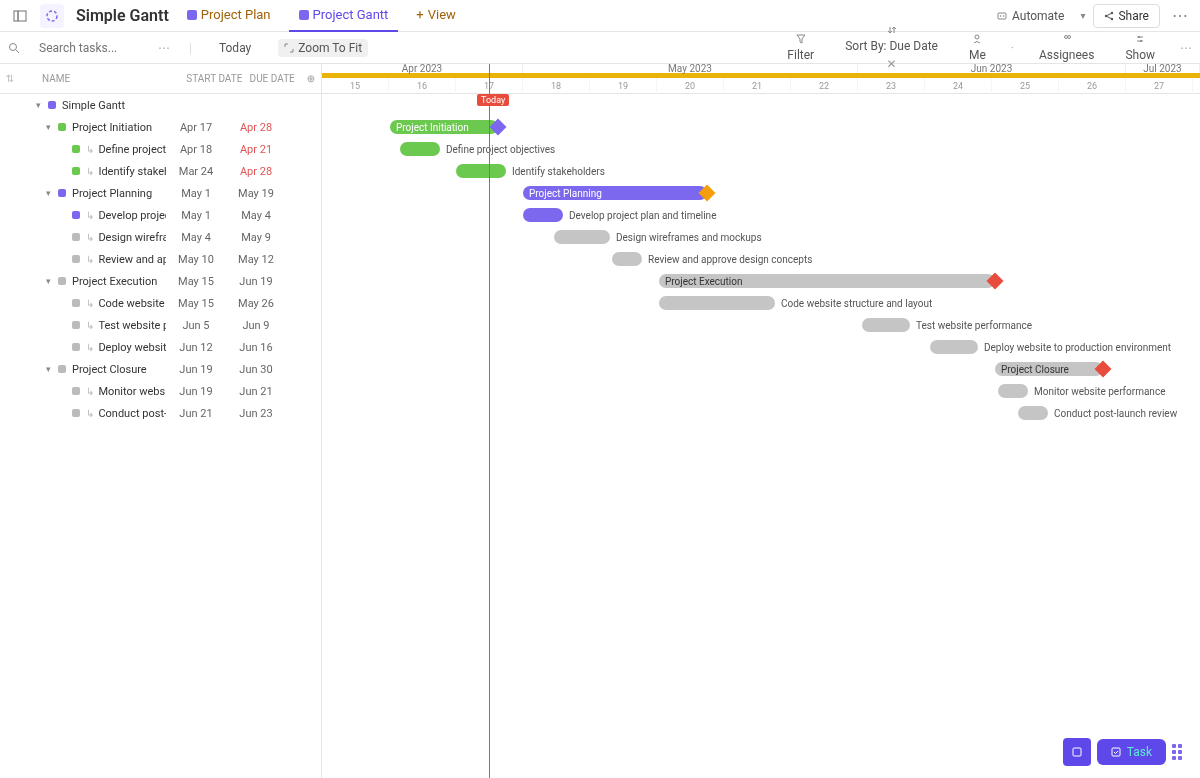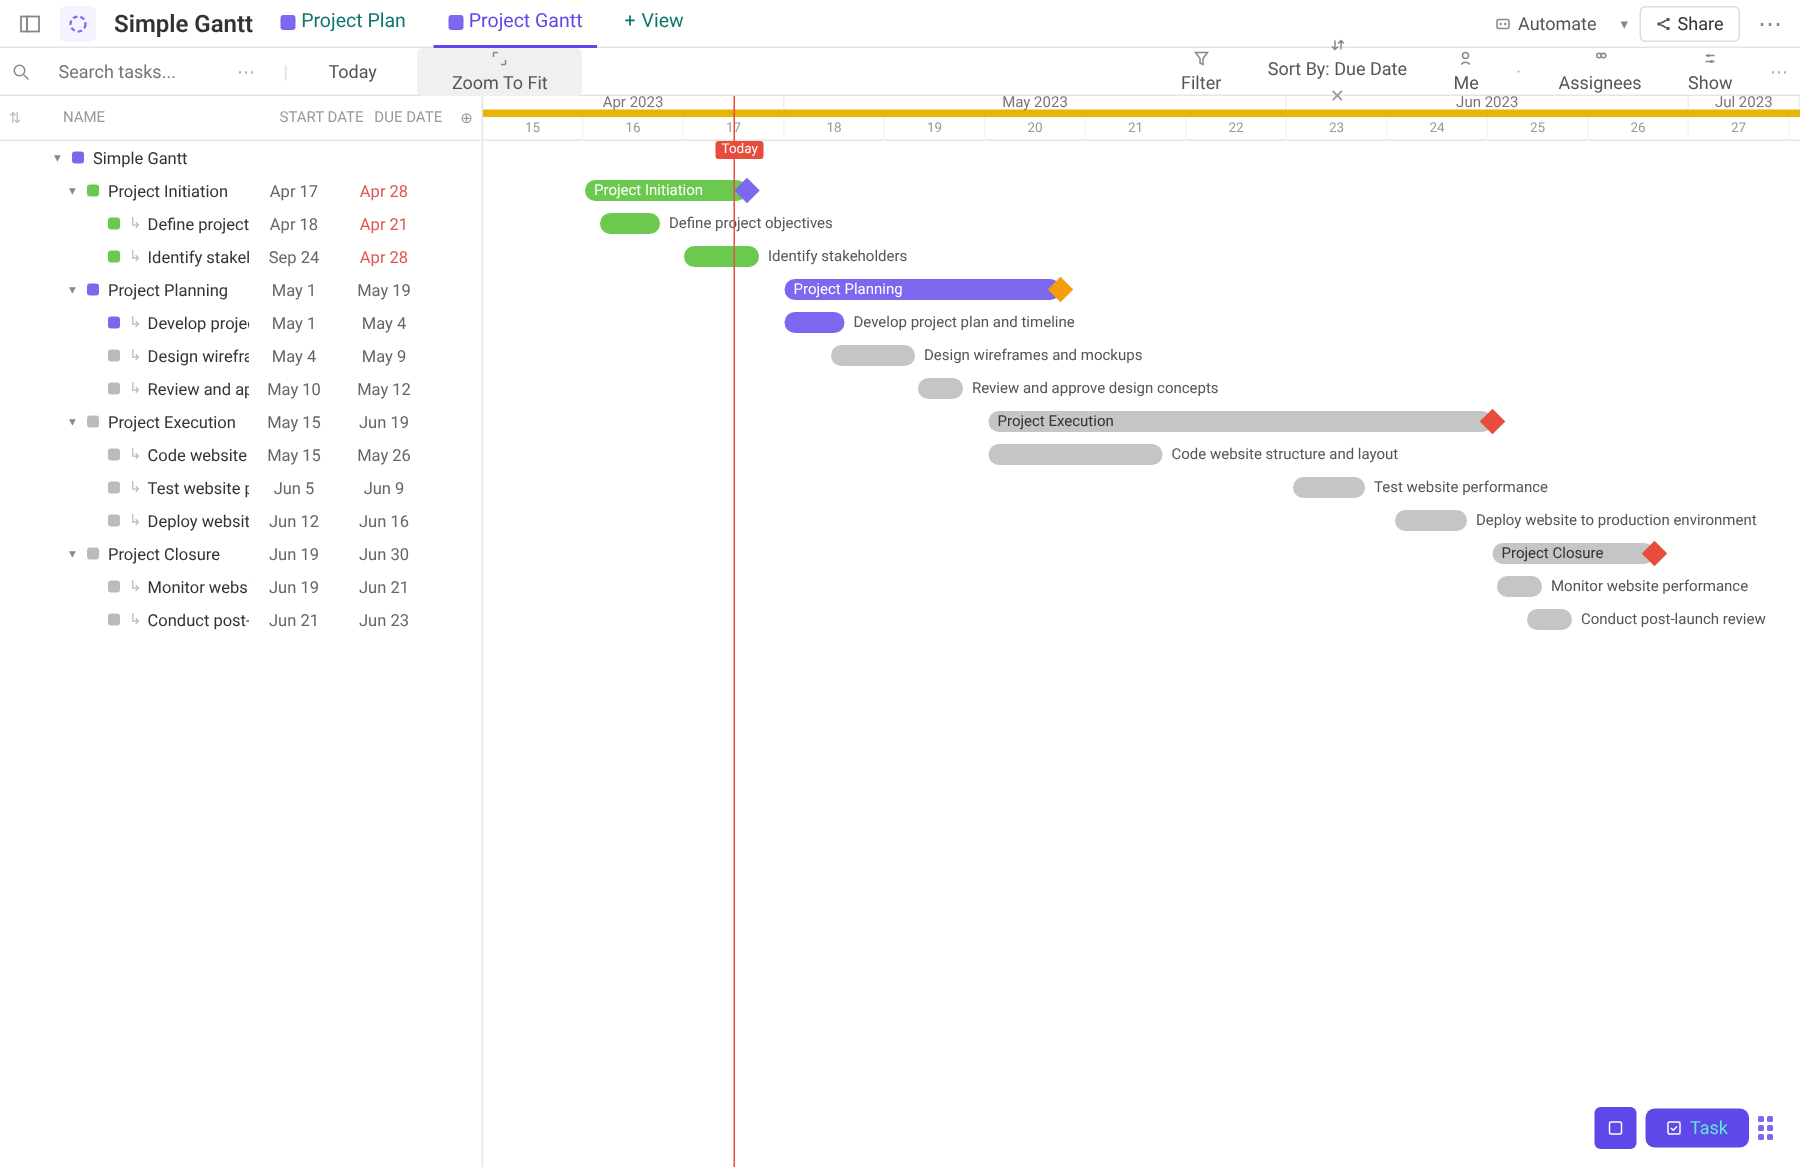--- a/index.html
+++ b/index.html
@@ -1,31 +1,31 @@
 <!DOCTYPE html>
 <html><head>
 <meta charset="utf-8">
 <style>
 * { margin: 0; padding: 0; box-sizing: border-box; font-family: -apple-system, BlinkMacSystemFont, "Segoe UI", Roboto, sans-serif; }
 body { width: 1200px; height: 778px; background: #fff; overflow: hidden; position: relative; }
 
 .top-bar { height: 32px; display: flex; align-items: center; padding: 0 8px; border-bottom: 1px solid #e5e5e5; gap: 8px; }
 .icon-btn { width: 24px; height: 24px; display: flex; align-items: center; justify-content: center; cursor: pointer; border-radius: 4px; }
 .app-title { font-weight: 600; font-size: 16px; color: #333; margin-left: 4px; }
-.tab { padding: 8px 10px; font-size: 13px; color: #0f766e; display: flex; align-items: center; gap: 4px; cursor: pointer; border-bottom: 2px solid transparent; }
+.tab { padding: 8px 10px; font-size: 13px; color: #a16207; display: flex; align-items: center; gap: 4px; cursor: pointer; border-bottom: 2px solid transparent; }
 .tab.active { color: #5f48ea; border-bottom-color: #5f48ea; }
 .tab-icon { width: 10px; height: 10px; background: #7b68ee; border-radius: 2px; }
 .spacer { flex: 1; }
 .automate-badge { display: flex; align-items: center; gap: 4px; font-size: 12px; color: #555; padding: 4px 8px; cursor: pointer; }
 .share-btn { font-size: 12px; padding: 4px 10px; border: 1px solid #ddd; border-radius: 4px; cursor: pointer; color: #333; display: flex; align-items: center; gap: 4px; }
 
 .toolbar { height: 32px; display: flex; align-items: center; padding: 0 8px; border-bottom: 1px solid #e5e5e5; gap: 19px; font-size: 12px; color: #555; }
 .search-input { border: none; outline: none; font-size: 12px; color: #555; width: 100px; }
 .today-btn { padding: 2px 8px; border-radius: 4px; cursor: pointer; }
-.zoom-chip { padding: 2px 23px; background: #f0f0f0; border-radius: 4px; display: flex; align-items: center; gap: 4px; flex-direction: column; }
+.zoom-chip { padding: 2px 6px; background: #f0f0f0; border-radius: 4px; display: flex; align-items: center; gap: 4px; }
 .filter-item { display: flex; align-items: center; gap: 4px; cursor: pointer; padding: 2px 6px; flex-direction: column; }
 .close-x { color: #999; cursor: pointer; }
 
 .content { display: flex; height: calc(100% - 64px); }
 .left-panel { width: 322px; border-right: 1px solid #e5e5e5; overflow: hidden; flex-shrink: 0; }
 .left-header { height: 30px; display: flex; align-items: center; border-bottom: 1px solid #e5e5e5; font-size: 10px; color: #999; text-transform: uppercase; }
 .col-name { width: 166px; padding-left: 42px; }
 .col-start { width: 58px; text-align: center; }
 .col-due { width: 58px; text-align: center; }
 .col-add { width: 20px; text-align: center; cursor: pointer; }
@@ -217,21 +217,21 @@
           </div>
           <div class="task-start">Apr 18</div>
           <div class="task-due overdue">Apr 21</div>
         </div>
         <div class="task-row">
           <div class="task-name indent-2">
             <span class="status-dot dot-green"></span>
             <span class="subtask-icon">↳</span>
             <span>Identify stakeholders</span>
           </div>
-          <div class="task-start">Sep 24</div>
+          <div class="task-start">Mar 24</div>
           <div class="task-due overdue">Apr 28</div>
         </div>
         <div class="task-row">
           <div class="task-name indent-1">
             <span class="toggle-icon">▾</span>
             <span class="status-dot dot-purple"></span>
             <span>Project Planning</span>
           </div>
           <div class="task-start">May 1</div>
           <div class="task-due">May 19</div>

